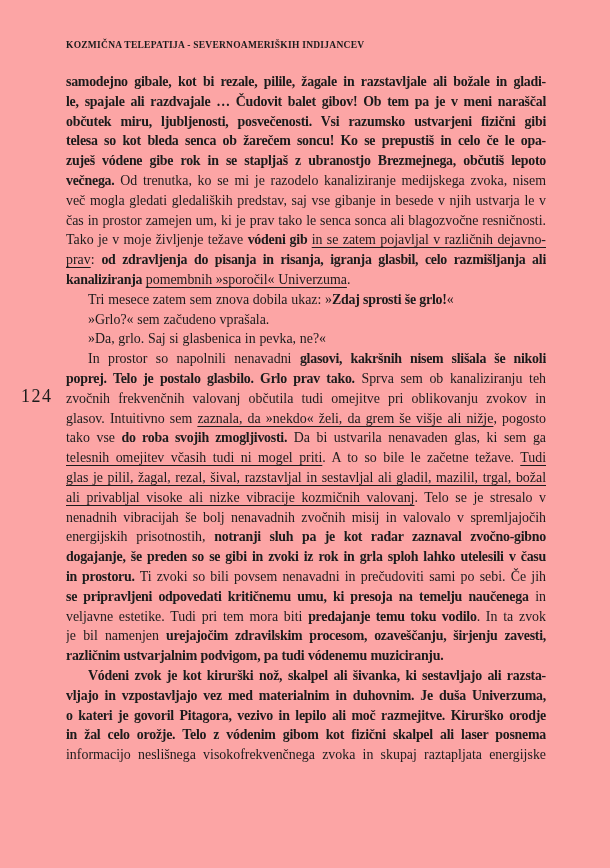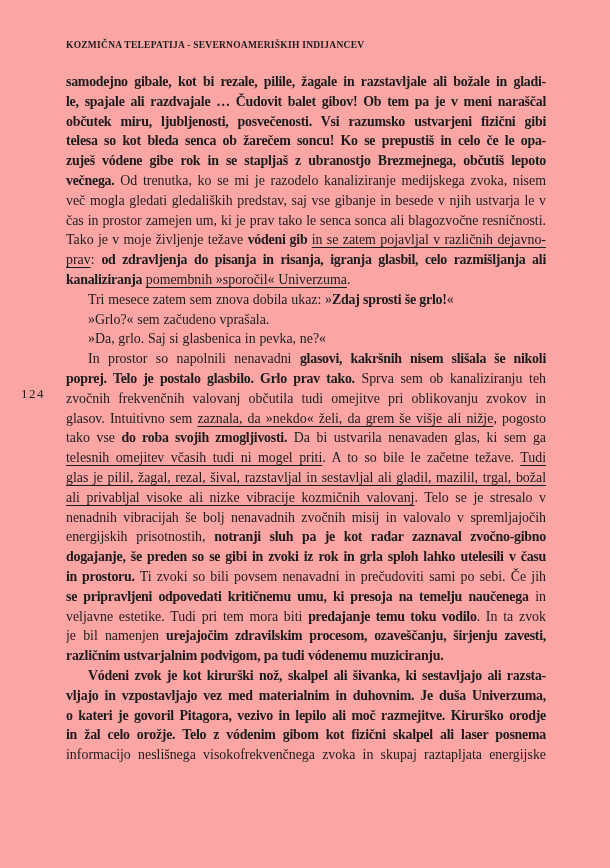--- a/index.html
+++ b/index.html
@@ -23,21 +23,21 @@
     font-size: 9.5px;
     font-weight: 700;
     letter-spacing: 0.25px;
     color: #1b1b1b;
     white-space: nowrap;
   }
   .page-number {
     position: absolute;
     left: 21px;
     top: 386px;
-    font-size: 13px;
+    font-size: 18px;
     letter-spacing: 1.5px;
     color: #1b1b1b;
   }
   .body-text {
     position: absolute;
     left: 66px;
     top: 72px;
     width: 480px;
   }
   .line {

